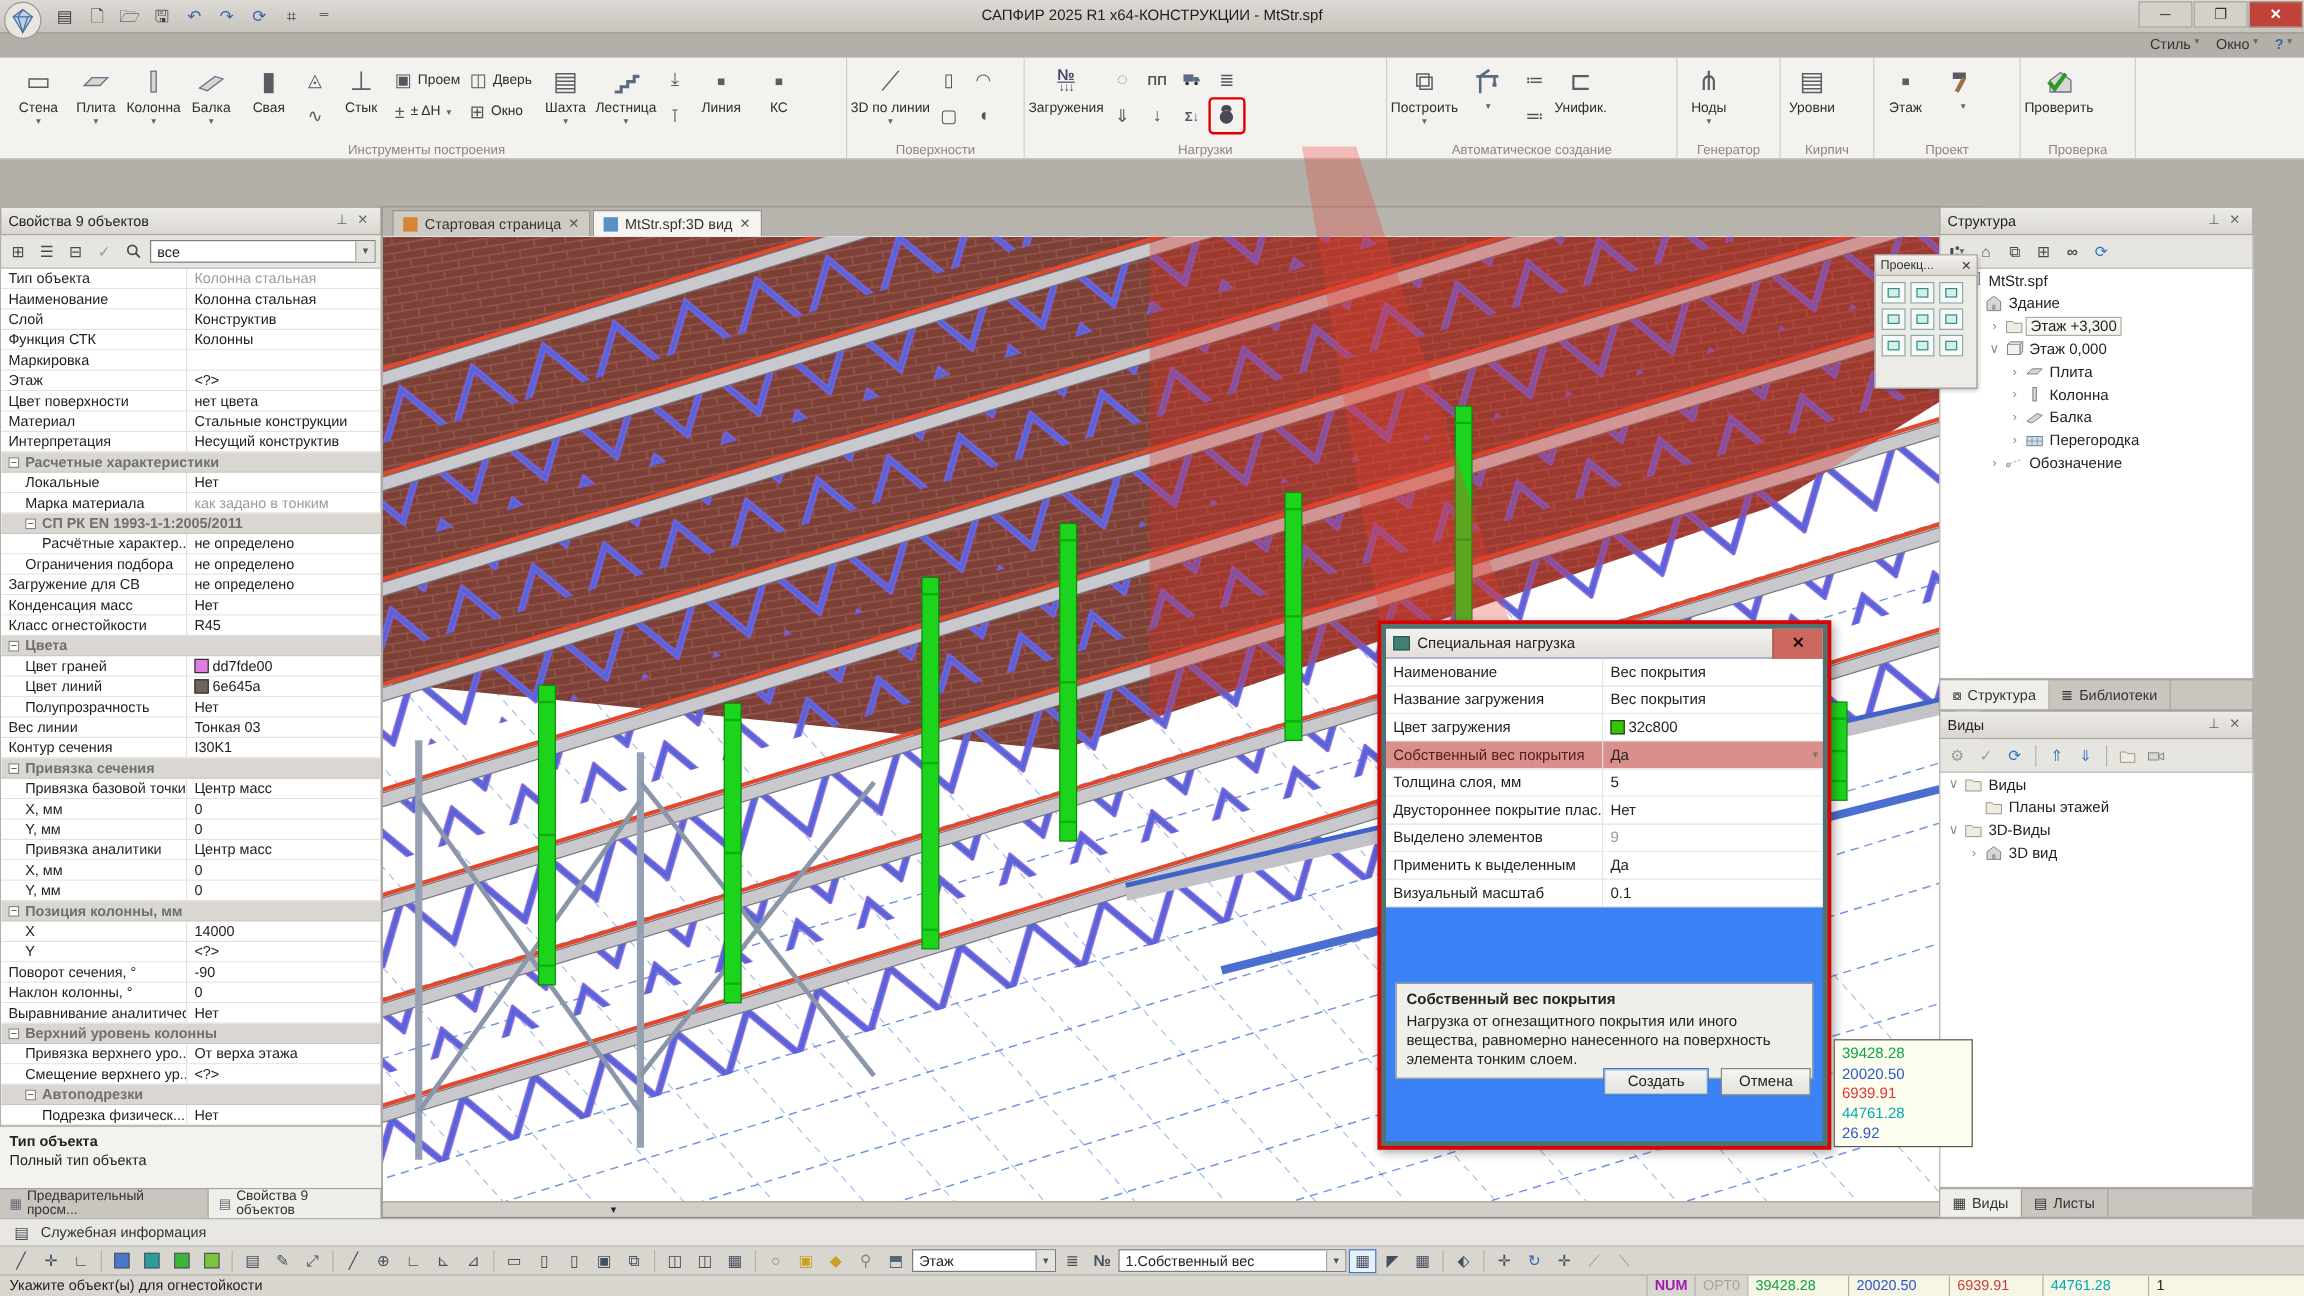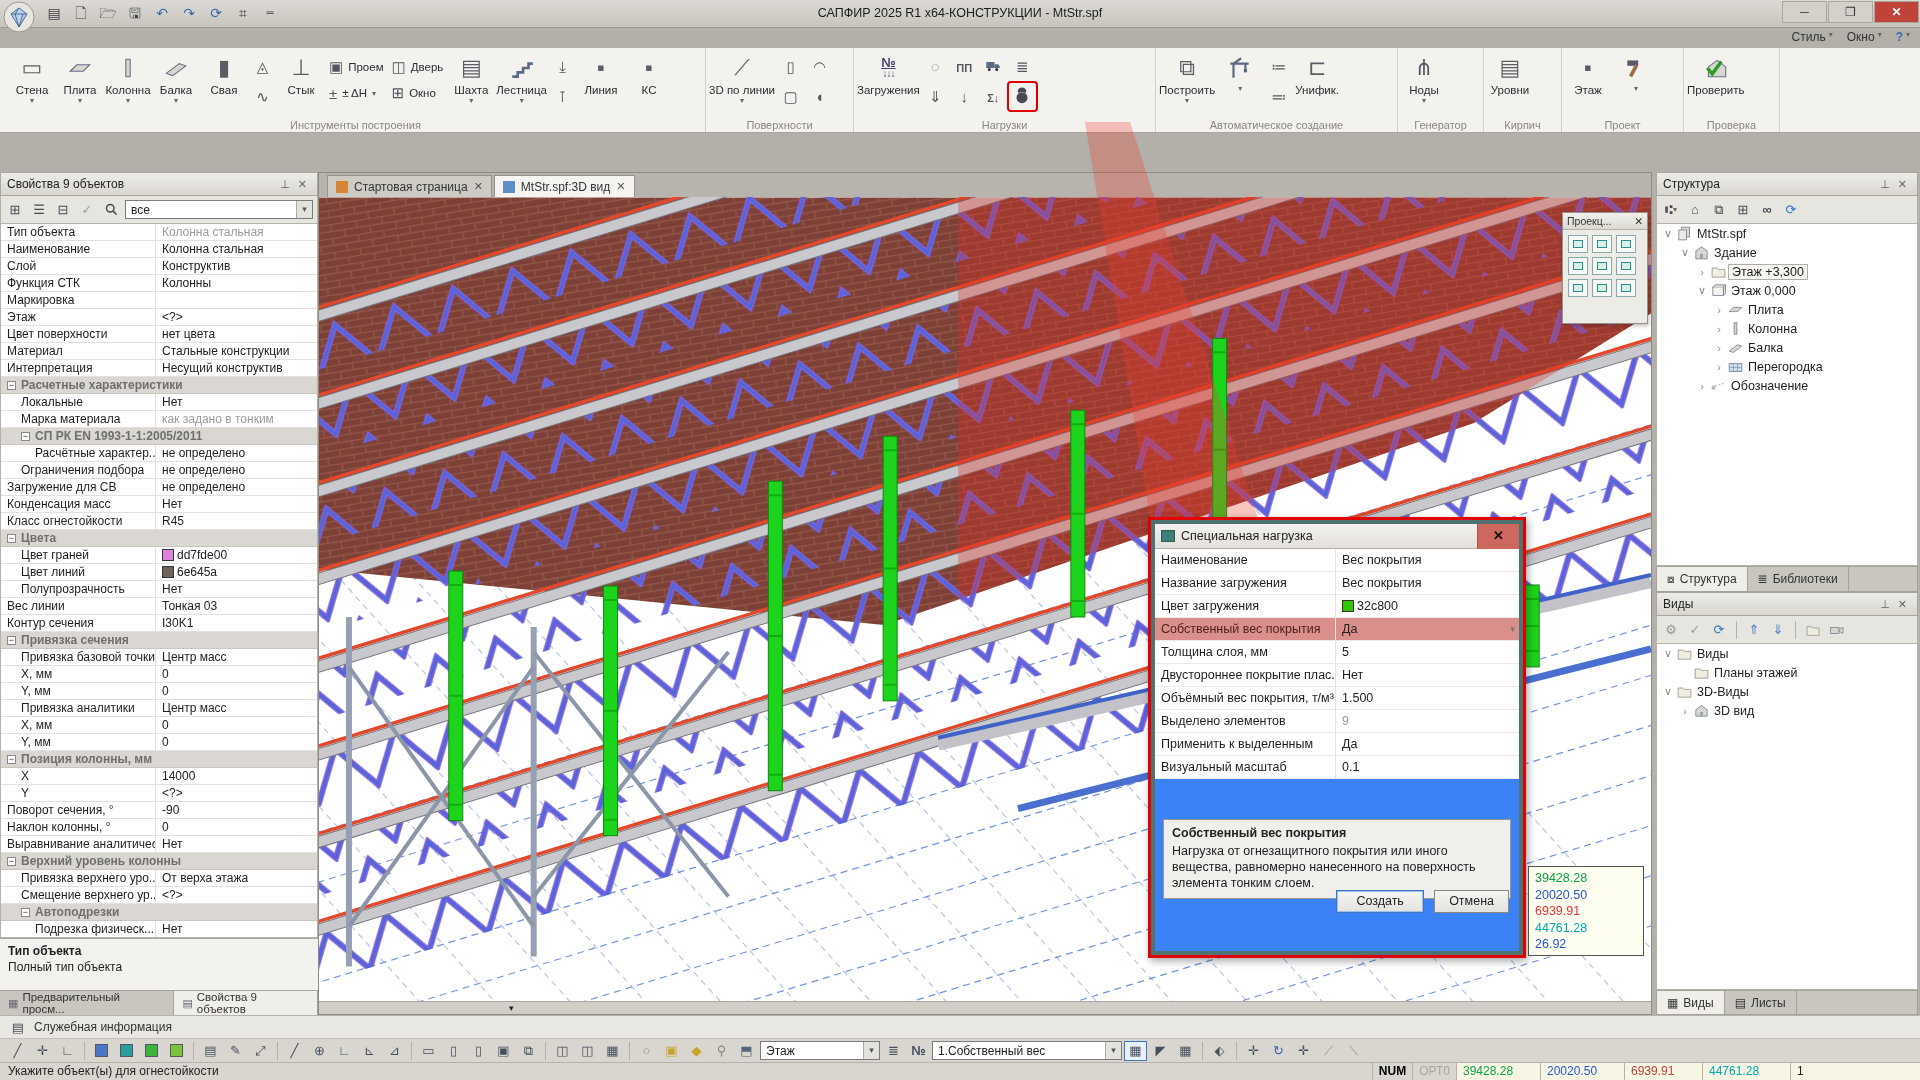--- a/index.html
+++ b/index.html
@@ -93,42 +93,42 @@
 .dlgclose{width:42px;height:25px;background:#cd685e;border-left:1px solid #a9534b;color:#1a0d0d;font-weight:bold;font-size:13px;text-align:center;line-height:24px}
 #dgrid .prow{height:23px;line-height:22px;font-size:12.5px;border-bottom:1px solid #eceae6}
 .dlgdesc{position:absolute;left:8px;right:8px;top:295px;height:80px;background:#f1efec;border:1px solid #9a978f;padding:5px 8px;font-size:12.5px;line-height:16px;color:#222}
 .dlgdesc b{display:block;margin-bottom:2px}
 .dlgbtns{position:absolute;right:10px;top:366px;display:flex;gap:10px}
 .dbtn{min-width:62px;height:23px;background:linear-gradient(#f6f5f3,#e4e2dd);border:1px solid #8a877f;font-size:12.5px;padding:0 14px;text-align:center;line-height:21px}
 .dbtn.def{border:1px solid #3f76c0;box-shadow:0 0 0 1px #9cc0e8 inset;min-width:88px}
 
 .readout{left:1528px;top:866px;width:116px;height:90px;background:#fdfdf0;border:1px solid #56534c;z-index:75;padding:3px 6px;font-size:12.5px;line-height:16.5px;white-space:nowrap}
 
-.rpanel{left:1656px;width:262px}
+.rpanel{left:1616px;width:262px}
 .treewrap{background:#fff;border:1px solid #b5b2ac;border-top:none;overflow:hidden}
 .trow{display:flex;align-items:center;height:19px;font-size:12.5px;white-space:nowrap}
 .texp{width:14px;text-align:center;color:#8a8a8a;font-size:11px}
 .ticn{width:19px;height:17px;display:flex;align-items:center;justify-content:center}
 .tlab{padding:0 3px}
 .tbold .tlab{font-weight:normal}
 .tbox{border:1px solid #b0ada6;background:#f7f6f3}
 .rtabs{display:flex;background:#c9c6c0;border:1px solid #a5a29c;height:26px;align-items:stretch}
 .rtabb{display:flex;align-items:center;gap:5px;padding:0 10px;font-size:12px;color:#333;border-right:1px solid #a5a29c}
 .rtabb.active{background:#f0eee9}
 
 .servicerow{left:0;top:1015px;width:1920px;height:23px;background:#e9e7e2;border-top:1px solid #b5b2ac;display:flex;align-items:center;gap:6px;padding-left:8px;font-size:12px;color:#333}
 .btoolbar{left:0;top:1038px;width:1920px;height:24px;background:#d9d6d0;border-top:1px solid #c2bfb9;display:flex;align-items:center;gap:2px;padding-left:6px}
 .bic{width:23px;height:20px;display:flex;align-items:center;justify-content:center;font-size:13px;color:#45505e}
 .bic.boxed{border:1px solid #3f76c0;background:#e8f0fa}
 .bsep{width:1px;height:18px;background:#b5b2ac;margin:0 3px}
 .csq{width:13px;height:13px;border:1px solid #556}
 .statusbar{left:0;top:1062px;width:1920px;height:18px;background:#d9d6d0;border-top:1px solid #b5b2ac;display:flex;align-items:stretch;font-size:12px}
 .sprompt{flex:1;padding:1px 8px;color:#222}
 .scell{border-left:1px solid #b5b2ac;background:#f7f5e4;padding:1px 6px;white-space:nowrap}
-.scell.ind{background:#d9d6d0;color:#000000;font-weight:bold}
+.scell.ind{background:#d9d6d0;color:#a21caf;font-weight:bold}
 .scell.ind.off{color:#a8a59e;font-weight:normal}
 .beamoverlay{left:0;top:0;width:1920px;height:1080px;z-index:60;pointer-events:none}
 </style>
 </head>
 <body>
 <div id="app">
 
 <div class="abs titlebar"></div>
 <div class="abs apptitle">САПФИР 2025 R1 x64-КОНСТРУКЦИИ - MtStr.spf</div>
 <div class="abs logo">
@@ -938,26 +938,20 @@
               <span>5</span>
             </span>
           </div>
           <div class="prow">
             <span class="pl">Двустороннее покрытие плас...</span>
             <span class="pv">
               <span>Нет</span>
             </span>
           </div>
           <div class="prow">
-            <span class="pl">Объёмный вес покрытия, т/м³</span>
-            <span class="pv">
-              <span>1.500</span>
-            </span>
-          </div>
-          <div class="prow">
             <span class="pl gray">Выделено элементов</span>
             <span class="pv gray">
               <span>9</span>
             </span>
           </div>
           <div class="prow">
             <span class="pl">Применить к выделенным</span>
             <span class="pv">
               <span>Да</span>
             </span>

